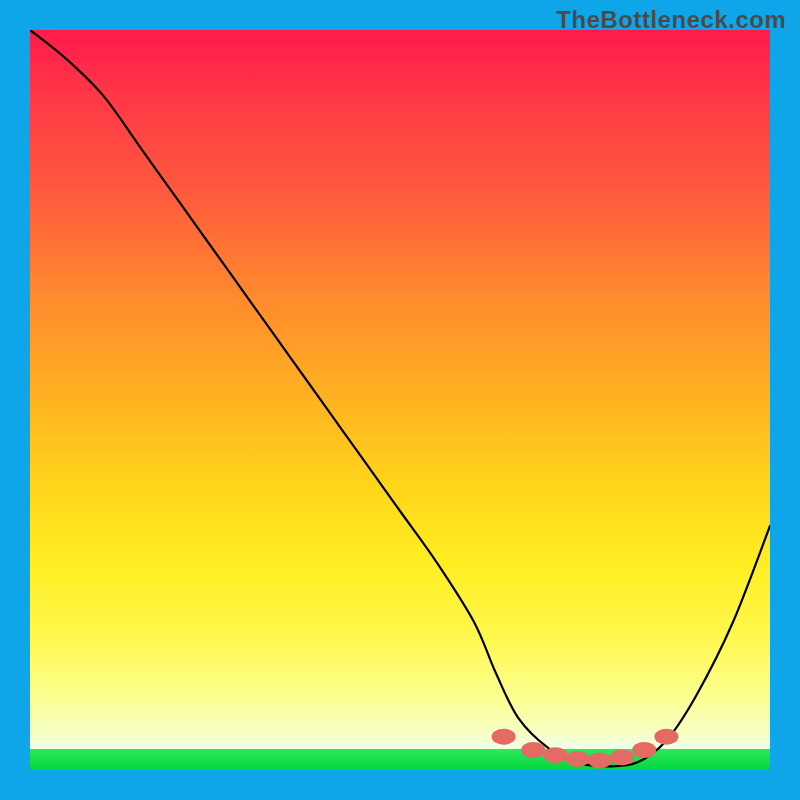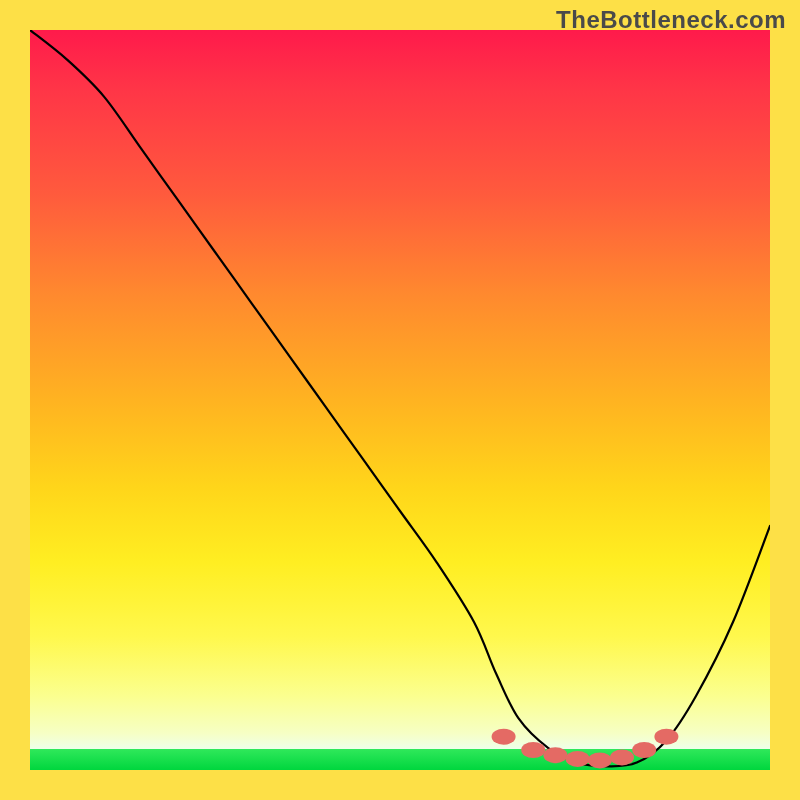--- a/index.html
+++ b/index.html
@@ -8,21 +8,21 @@
     width: 800px;
     height: 800px;
     background: #000;
     overflow: hidden;
     font-family: Arial, Helvetica, sans-serif;
   }
   .frame {
     position: relative;
     width: 800px;
     height: 800px;
-    background: #fde047;
+    background: #0ea5e9;
   }
   .watermark {
     position: absolute;
     top: 6px;
     right: 14px;
     color: #4a4a4a;
     font-size: 24px;
     font-weight: 600;
     letter-spacing: 0.5px;
     z-index: 3;

